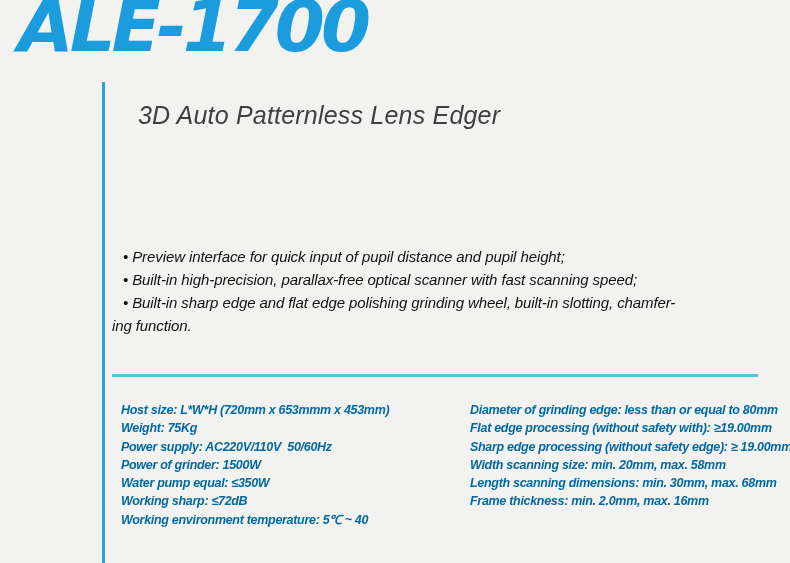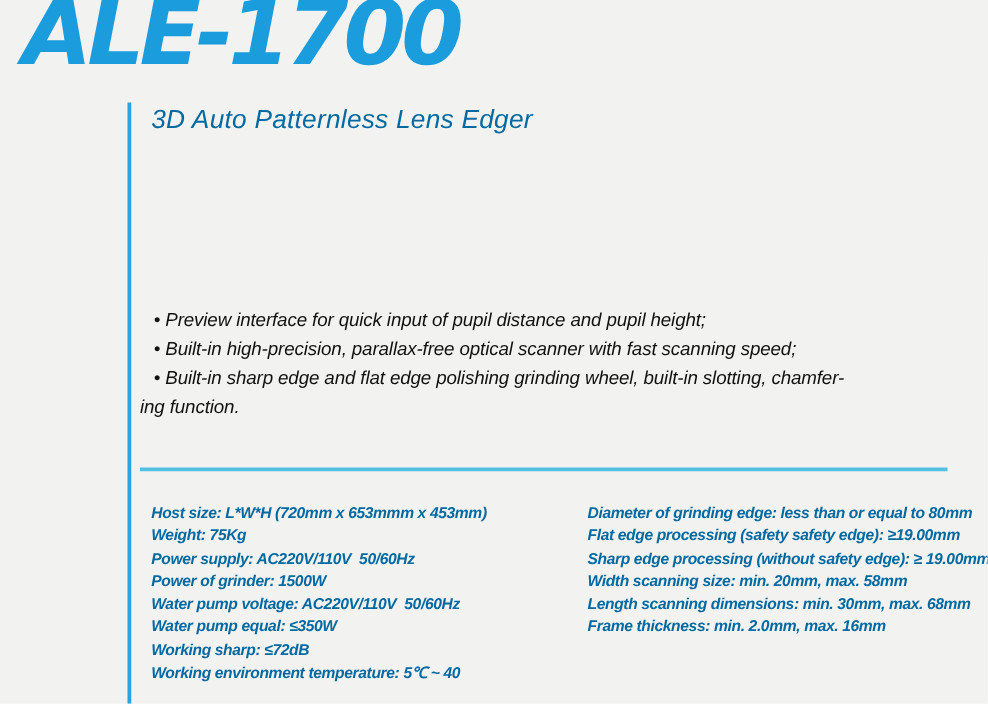--- a/index.html
+++ b/index.html
@@ -31,25 +31,25 @@
     left: 102px;
     top: 82px;
     width: 3px;
     height: 481px;
     background: #2aa2db;
   }
   .product-subtitle {
     position: absolute;
     left: 121px;
     top: 84px;
-    margin: 0;
-    font-size: 21px;
+    margin: 17px;
+    font-size: 25px;
     font-weight: normal;
     letter-spacing: 0.2px;
-    color: #0369a1;
+    color: #404040;
     white-space: pre;
   }
   .features {
     position: absolute;
     left: 112px;
     top: 245px;
     width: 676px;
   }
   .feature-line {
     font-size: 15px;
@@ -100,28 +100,27 @@
     <div class="feature-line">ing function.</div>
   </div>
 
   <div class="section-divider"></div>
 
   <div class="spec-col left">
     <div class="spec-line">Host size: L*W*H (720mm x 653mmm x 453mm)</div>
     <div class="spec-line">Weight: 75Kg</div>
     <div class="spec-line">Power supply: AC220V/110V  50/60Hz</div>
     <div class="spec-line">Power of grinder: 1500W</div>
-    <div class="spec-line">Water pump voltage: AC220V/110V  50/60Hz</div>
     <div class="spec-line">Water pump equal: ≤350W</div>
     <div class="spec-line">Working sharp: ≤72dB</div>
     <div class="spec-line">Working environment temperature: 5℃ ~ 40</div>
   </div>
 
   <div class="spec-col right">
     <div class="spec-line">Diameter of grinding edge: less than or equal to 80mm</div>
-    <div class="spec-line">Flat edge processing (safety safety edge): ≥19.00mm</div>
+    <div class="spec-line">Flat edge processing (without safety with): ≥19.00mm</div>
     <div class="spec-line">Sharp edge processing (without safety edge): ≥ 19.00mm</div>
     <div class="spec-line">Width scanning size: min. 20mm, max. 58mm</div>
     <div class="spec-line">Length scanning dimensions: min. 30mm, max. 68mm</div>
     <div class="spec-line">Frame thickness: min. 2.0mm, max. 16mm</div>
   </div>
 
 </div>
 
 </body></html>

